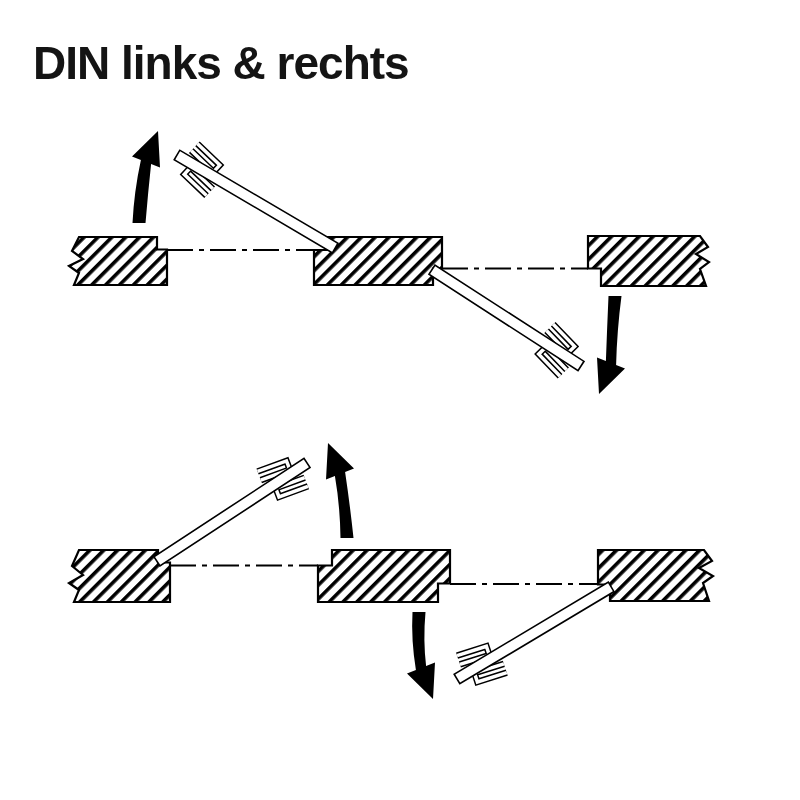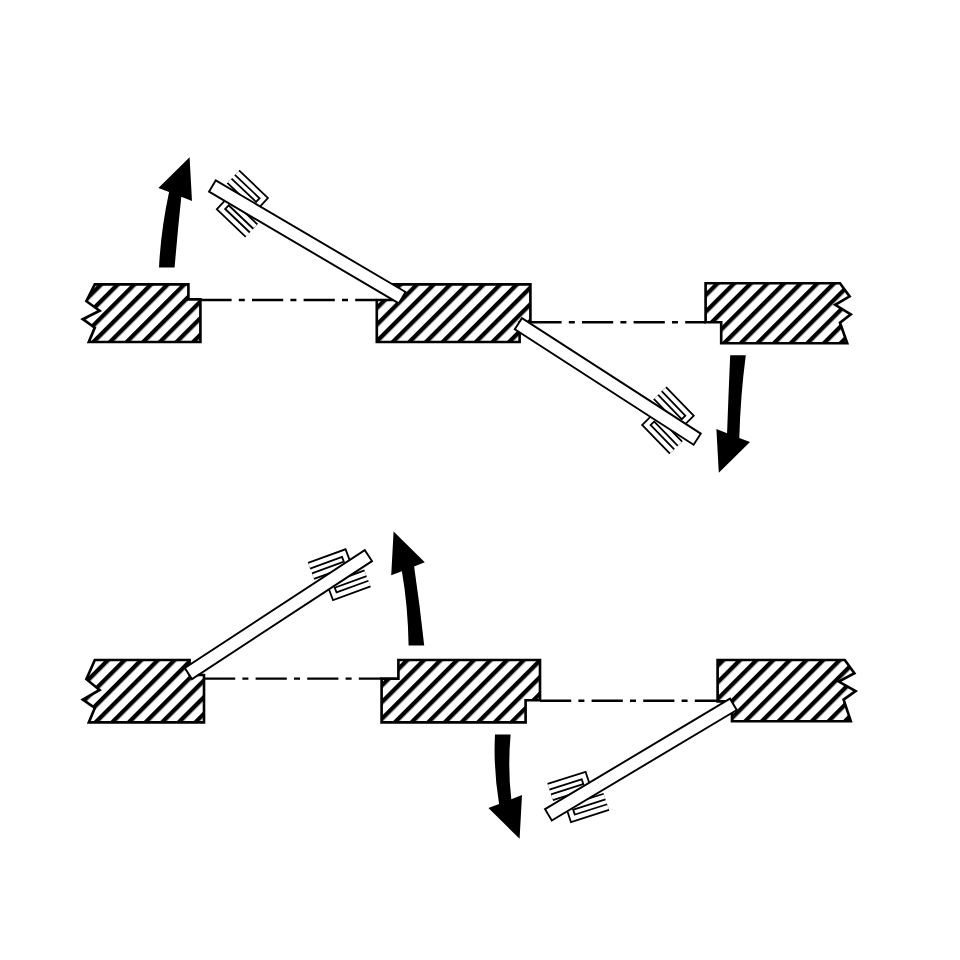--- a/index.html
+++ b/index.html
@@ -31,20 +31,21 @@
   .diagram-svg {
     position: absolute;
     left: 0;
     top: 0;
   }
 </style>
 </head>
 <body>
 
 <div class="stage">
+  <h1 class="page-title">DIN links &amp; rechts</h1>
   <svg class="diagram-svg" width="800" height="800" viewBox="0 0 800 800" xmlns="http://www.w3.org/2000/svg">
       <defs>
         <pattern id="hatch" width="9.8" height="9.8" patternUnits="userSpaceOnUse" patternTransform="rotate(-45)">
           <rect width="9.8" height="9.8" fill="#ffffff"></rect>
           <rect width="9.8" height="3.6" fill="#000000"></rect>
         </pattern>
       </defs>
       <g>
         <polygon points="79,237 157,237 157,249.5 167,249.5 167,285 74,285 79,273 69,266 83,259 72,251" fill="url(#hatch)" stroke="#000000" stroke-width="2.2" stroke-linejoin="miter"></polygon>
         <polygon points="327,237 442,237 442,268.5 433,268.5 433,285 314,285 314,250 327,250" fill="url(#hatch)" stroke="#000000" stroke-width="2.2" stroke-linejoin="miter"></polygon>

